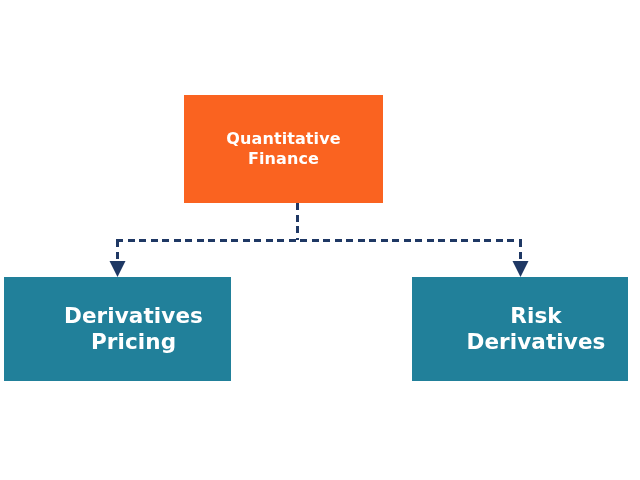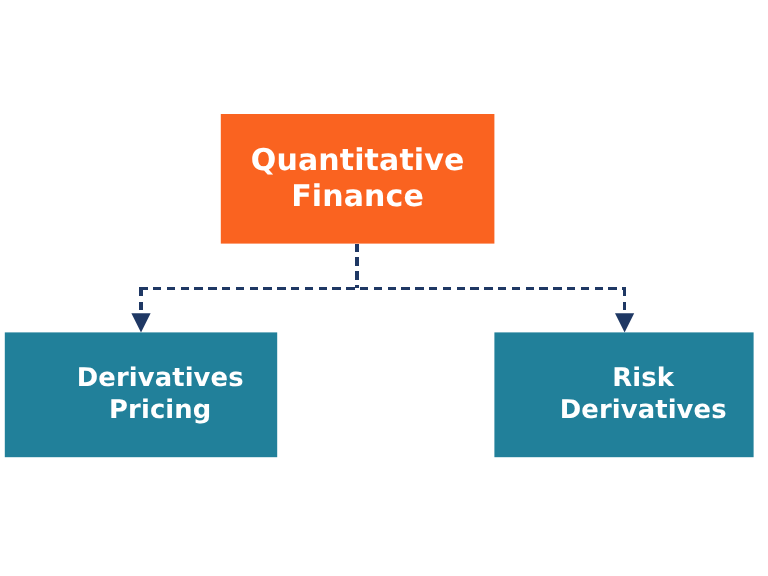--- a/index.html
+++ b/index.html
@@ -35,24 +35,24 @@
     box-sizing: border-box;
     color: #ffffff;
     font-weight: bold;
     line-height: 1.22;
     letter-spacing: 0.1px;
     padding: 4px 8px;
   }
   .node-root {
     left: 184px;
     top: 95px;
-    width: 228px;
+    width: 199px;
     height: 108px;
     background: #FA6320;
-    font-size: 25px;
+    font-size: 16px;
   }
   .node-child {
     top: 277px;
     height: 104px;
     background: #21809A;
     font-size: 21.5px;
     padding-left: 40px;
   }
   .node-left {
     left: 4px;

